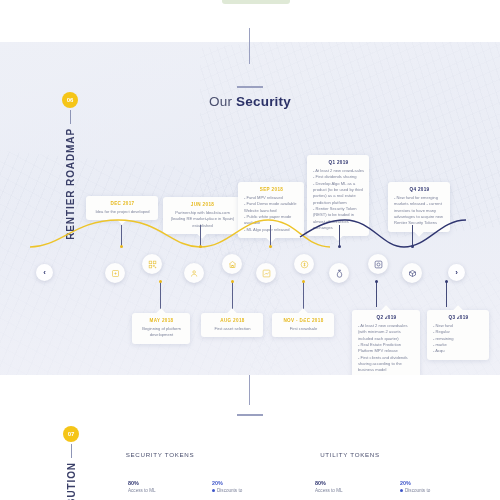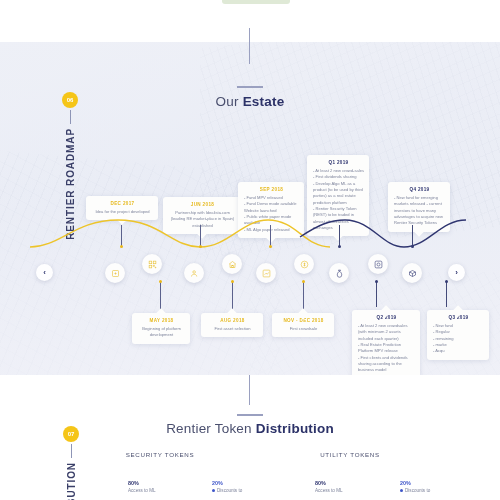--- a/index.html
+++ b/index.html
@@ -162,21 +162,21 @@
   <div class="top-connector"></div>
 
   <div class="roadmap">
     <div class="bldg bldg-a"></div>
     <div class="bldg bldg-b"></div>
     <div class="bldg bldg-c"></div>
     <div class="wash"></div>
 
     <div class="title-rule" style="top:44px"></div>
     <div class="sect-title" style="top:52px">
-      <span>Our </span><b>Estate</b>
+      <span>Our </span><b>Security</b>
     </div>
 
     <div class="side-label" style="left:57px; top:50px;">
       <div class="side-num">06</div>
       <div class="side-bar"></div>
       <div class="side-text">RENTIER ROADMAP</div>
     </div>
 
     <div class="card up" style="left:86px; top:154px; width:72px;">
       <div class="card-date y">DEC 2017</div>
@@ -337,23 +337,20 @@
 - remaining
 - marke
 - Acqu</div>
     </div>
   </div>
 
   <div class="dist">
     <div class="dist-connector"></div>
 
     <div class="title-rule" style="top:39px"></div>
-    <div class="sect-title" style="top:46px">
-      <span>Rentier Token </span><b>Distribution</b>
-    </div>
 
     <div class="side-label" style="left:58px; top:51px;">
       <div class="side-num">07</div>
       <div class="side-bar"></div>
       <div class="side-text">TRIBUTION</div>
     </div>
 
     <div class="col-head" style="left:110px; top:76px; width:100px;">SECURITY TOKENS</div>
     <div class="col-head" style="left:300px; top:76px; width:100px;">UTILITY TOKENS</div>
 

